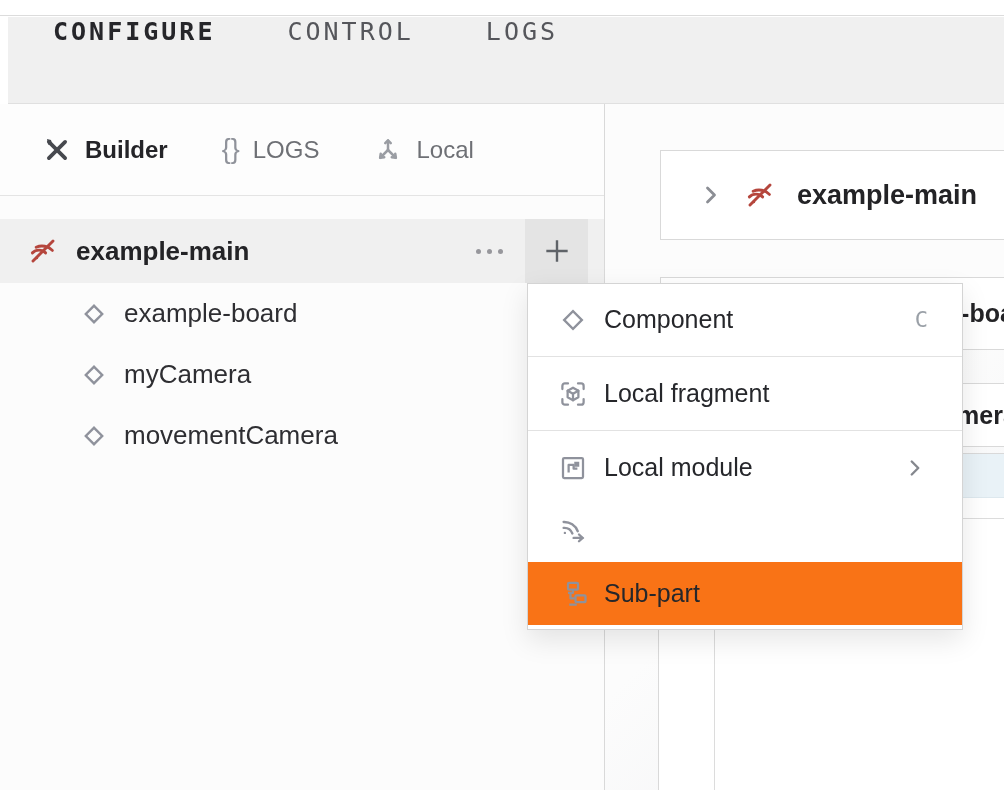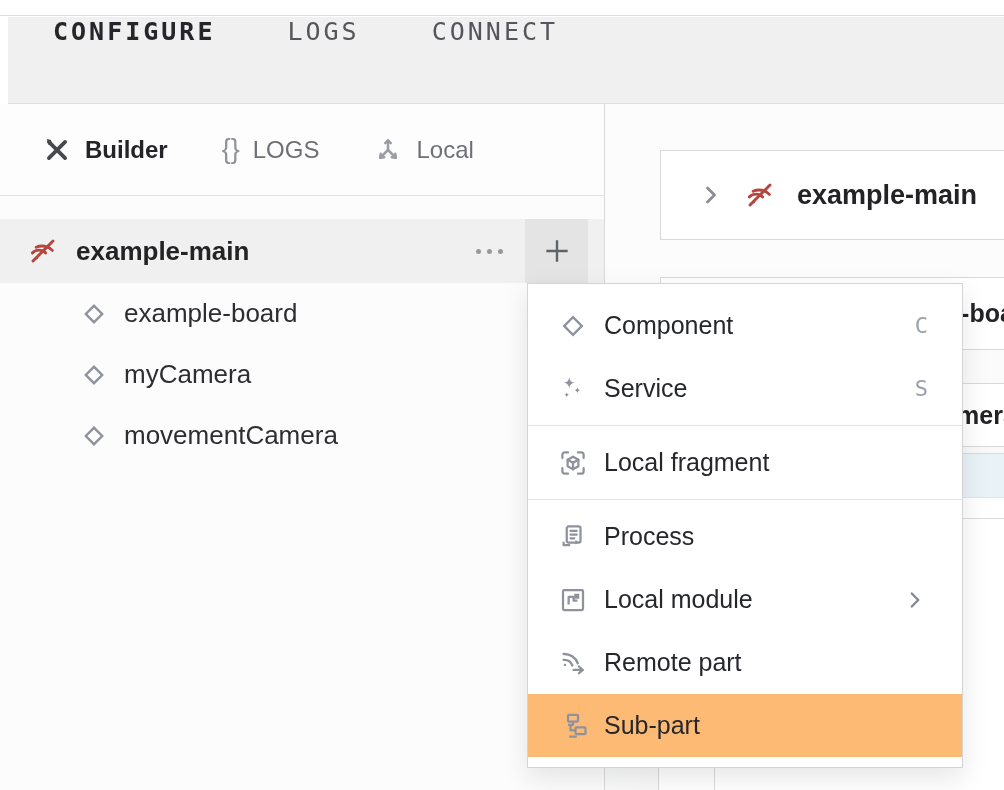--- a/index.html
+++ b/index.html
@@ -58,42 +58,42 @@
   #card-movement { left:53px; top:349px; width:432px; height:460px; padding:0; }
   #card-movement .chead { height:44px; background:#e9f2f7; border-bottom:1px solid #dde8ee;
                           display:flex; align-items:center; padding-left:40px; }
   #card-movement .chead .ctitle { font-size:23px; font-weight:bold; color:#232326; }
   #card-movement .cinner { position:absolute; left:55px; top:64px; width:400px;
                            height:380px; background:#fff; border:1px solid #dcdcdc; }
 
   
   #add-menu { left:527px; top:283px; width:436px; background:#ffffff;
               border:1px solid #d4d4d4; box-shadow:0 10px 26px rgba(0,0,0,0.10);
-              padding:10px 0; z-index:10; }
+              padding:4px 0; z-index:10; }
   .menu-item { height:63px; display:flex; align-items:center; padding:0 34px 0 30px;
                cursor:pointer; }
-  .menu-item.highlighted { background:#fdba74; }
+  .menu-item.highlighted { background:#f97316; }
   .menu-item .mlabel { font-size:25px; color:#26272b; margin-left:16px; }
   .menu-item .shortcut { margin-left:auto; font-family:"DejaVu Sans Mono", monospace;
                          font-size:22px; color:#9aa0a7; }
   .menu-item .subchev { margin-left:auto; }
   .menu-divider { height:1px; background:#e2e2e2; margin:5px 0; }
 
   .icon24 { width:30px; height:30px; flex:0 0 30px; }
   .icon-sm { width:28px; height:28px; flex:0 0 28px; }
 </style>
 </head>
 <body>
 
 <div class="abs" id="topstrip"></div>
 
 <div class="abs" id="navbar">
   <span class="nav-tab active">CONFIGURE</span>
+  <span class="nav-tab">CONTROL</span>
   <span class="nav-tab">LOGS</span>
-  <span class="nav-tab">CONNECT</span>
 </div>
 
 <div class="abs" id="right-panel">
 
   <div class="card" id="part-header-card">
     <svg class="icon-sm" viewBox="0 0 24 24">
       <path d="M9 6 L15 12 L9 18" fill="none" stroke="#8b8e94" stroke-width="2.4" stroke-linecap="round" stroke-linejoin="round"></path>
     </svg>
     <svg class="icon24" style="margin-left:20px" viewBox="0 0 24 24">
       <g fill="none" stroke="#b5463d" stroke-width="2.3" stroke-linecap="round">
@@ -201,62 +201,40 @@
 <div class="abs" id="add-menu">
 
   <div class="menu-item">
     <svg class="icon24" viewBox="0 0 24 24">
       <rect x="7" y="7" width="10" height="10" fill="none" stroke="#8f929c" stroke-width="1.9" transform="rotate(45 12 12)"></rect>
     </svg>
     <span class="mlabel">Component</span>
     <span class="shortcut">C</span>
   </div>
 
-  <div class="menu-item">
-    <svg class="icon24" viewBox="0 0 24 24">
-      <path d="M9 2.5 C9.5 5.5 10.5 6.5 13.5 7 C10.5 7.5 9.5 8.5 9 11.5 C8.5 8.5 7.5 7.5 4.5 7 C7.5 6.5 8.5 5.5 9 2.5 Z" fill="#8f929c"></path>
-      <path d="M15.5 10.5 C15.8 12 16.4 12.6 17.9 12.9 C16.4 13.2 15.8 13.8 15.5 15.3 C15.2 13.8 14.6 13.2 13.1 12.9 C14.6 12.6 15.2 12 15.5 10.5 Z" fill="#8f929c"></path>
-      <path d="M7 14.5 C7.25 15.7 7.8 16.25 9 16.5 C7.8 16.75 7.25 17.3 7 18.5 C6.75 17.3 6.2 16.75 5 16.5 C6.2 16.25 6.75 15.7 7 14.5 Z" fill="#8f929c"></path>
-    </svg>
-    <span class="mlabel">Service</span>
-    <span class="shortcut">S</span>
-  </div>
 
   <div class="menu-divider"></div>
 
   <div class="menu-item">
     <svg class="icon24" viewBox="0 0 24 24">
       <g fill="none" stroke="#8f929c" stroke-width="1.8" stroke-linecap="round" stroke-linejoin="round">
         <path d="M8 3.5 H5.5 A2 2 0 0 0 3.5 5.5 V8"></path>
         <path d="M16 3.5 H18.5 A2 2 0 0 1 20.5 5.5 V8"></path>
         <path d="M8 20.5 H5.5 A2 2 0 0 1 3.5 18.5 V16"></path>
         <path d="M16 20.5 H18.5 A2 2 0 0 0 20.5 18.5 V16"></path>
         <path d="M12 7 L16.3 9.4 V14.6 L12 17 L7.7 14.6 V9.4 Z"></path>
         <path d="M7.7 9.4 L12 11.8 L16.3 9.4"></path>
         <path d="M12 11.8 V17"></path>
       </g>
     </svg>
     <span class="mlabel">Local fragment</span>
   </div>
 
   <div class="menu-divider"></div>
 
-  <div class="menu-item">
-    <svg class="icon24" viewBox="0 0 24 24">
-      <g fill="none" stroke="#8f929c" stroke-width="1.8" stroke-linecap="round" stroke-linejoin="round">
-        <rect x="7" y="3.5" width="11" height="13" rx="1.5"></rect>
-        <path d="M10 7 H15"></path>
-          <path d="M10 10 H15"></path>
-          <path d="M10 13 H13"></path>
-        <path d="M4.5 16.5 V18.5 H9"></path>
-      </g>
-      <path d="M16.5 18.5 L20 20.5 L16.5 22.3 Z" fill="#8f929c" transform="translate(-1,-2.2) scale(0.9)"></path>
-    </svg>
-    <span class="mlabel">Process</span>
-  </div>
 
   <div class="menu-item">
     <svg class="icon24" viewBox="0 0 24 24">
       <g fill="none" stroke="#8f929c" stroke-width="1.8" stroke-linejoin="round">
         <rect x="4" y="4" width="16" height="16" rx="1"></rect>
         <path d="M8.5 15.5 V9.5 H12.5 V12.5 H15.5"></path>
       </g>
       <rect x="13" y="7" width="4" height="4" fill="#8f929c"></rect>
     </svg>
     <span class="mlabel">Local module</span>
@@ -268,21 +246,20 @@
   <div class="menu-item">
     <svg class="icon24" viewBox="0 0 24 24">
       <g fill="none" stroke="#8f929c" stroke-width="1.9" stroke-linecap="round">
         <path d="M5.5 13.5 a1 1 0 0 1 .01 0"></path>
         <path d="M4.5 9.5 a7 7 0 0 1 7 4.5"></path>
         <path d="M4.5 4.8 a11.5 11.5 0 0 1 11.3 7.4"></path>
         <path d="M12.5 17.5 H19.5"></path>
           <path d="M16.8 14.8 L19.7 17.5 L16.8 20.2"></path>
       </g>
     </svg>
-    <span class="mlabel">Remote part</span>
   </div>
 
   <div class="menu-item highlighted">
     <svg class="icon24" viewBox="0 0 24 24">
       <g fill="none" stroke="#8f929c" stroke-width="1.8" stroke-linejoin="round">
         <rect x="8" y="3" width="8" height="5.5" rx="0.8"></rect>
         <path d="M10 11 V15.5 H14"></path>
         <rect x="14" y="13" width="8" height="5.5" rx="0.8"></rect>
         <path d="M12 8.5 V11 H8"></path>
       </g>

